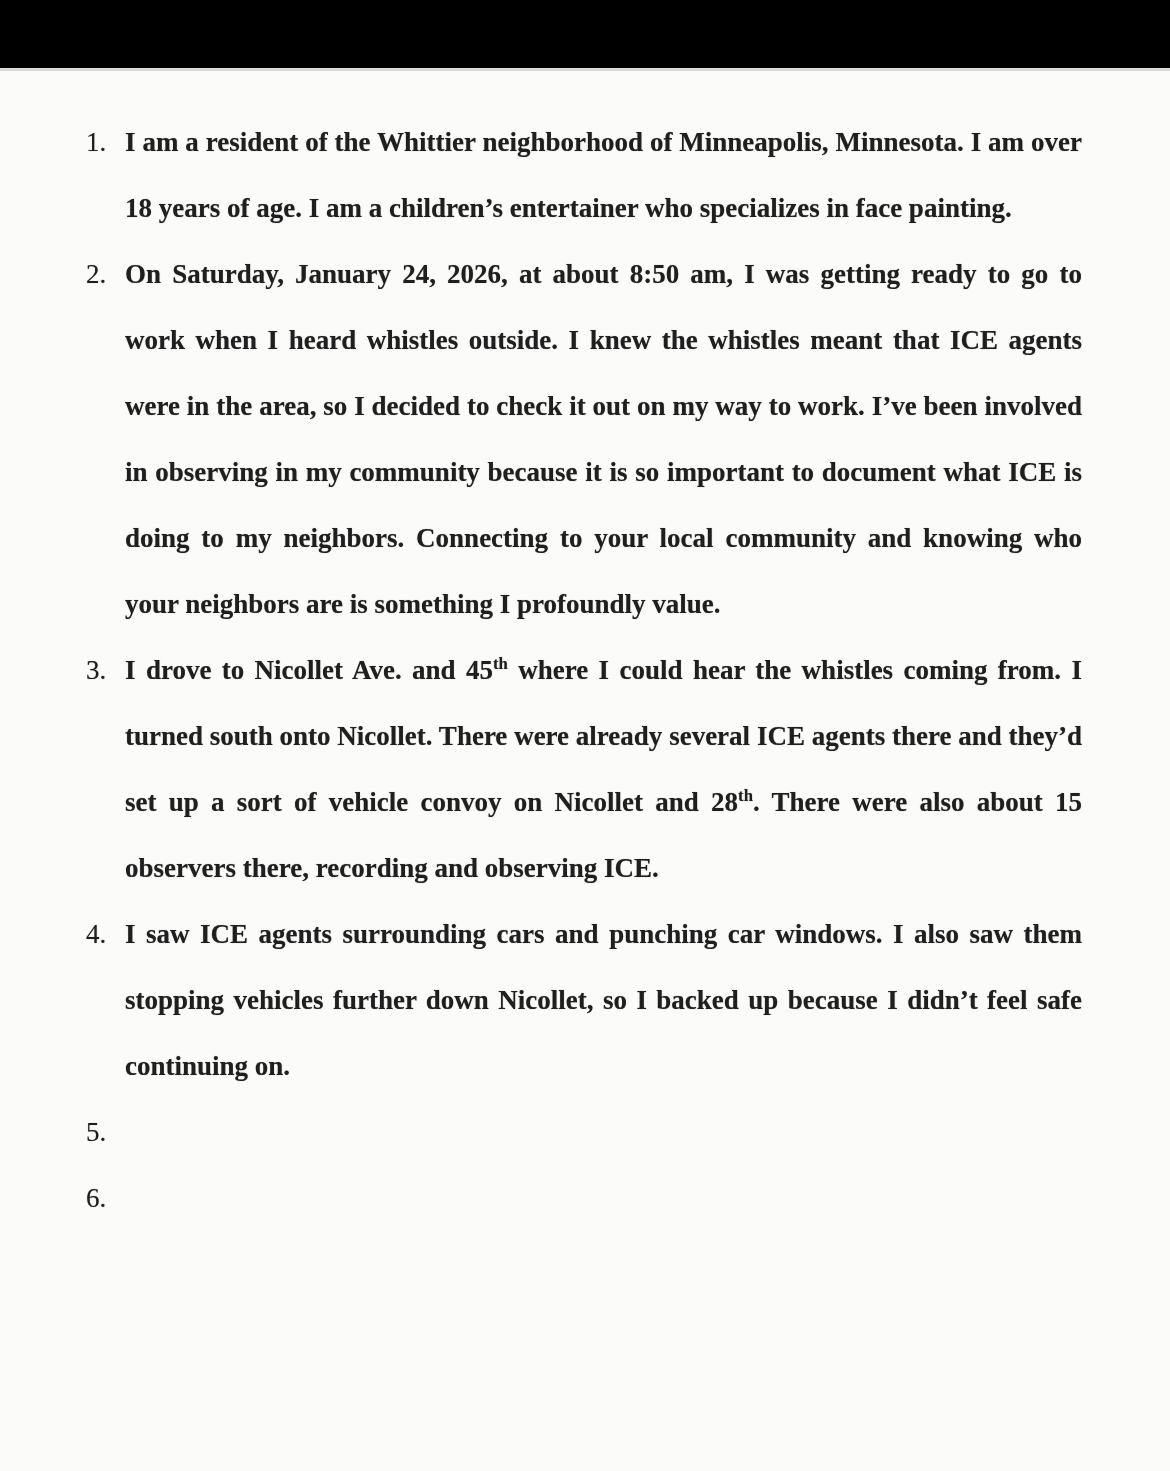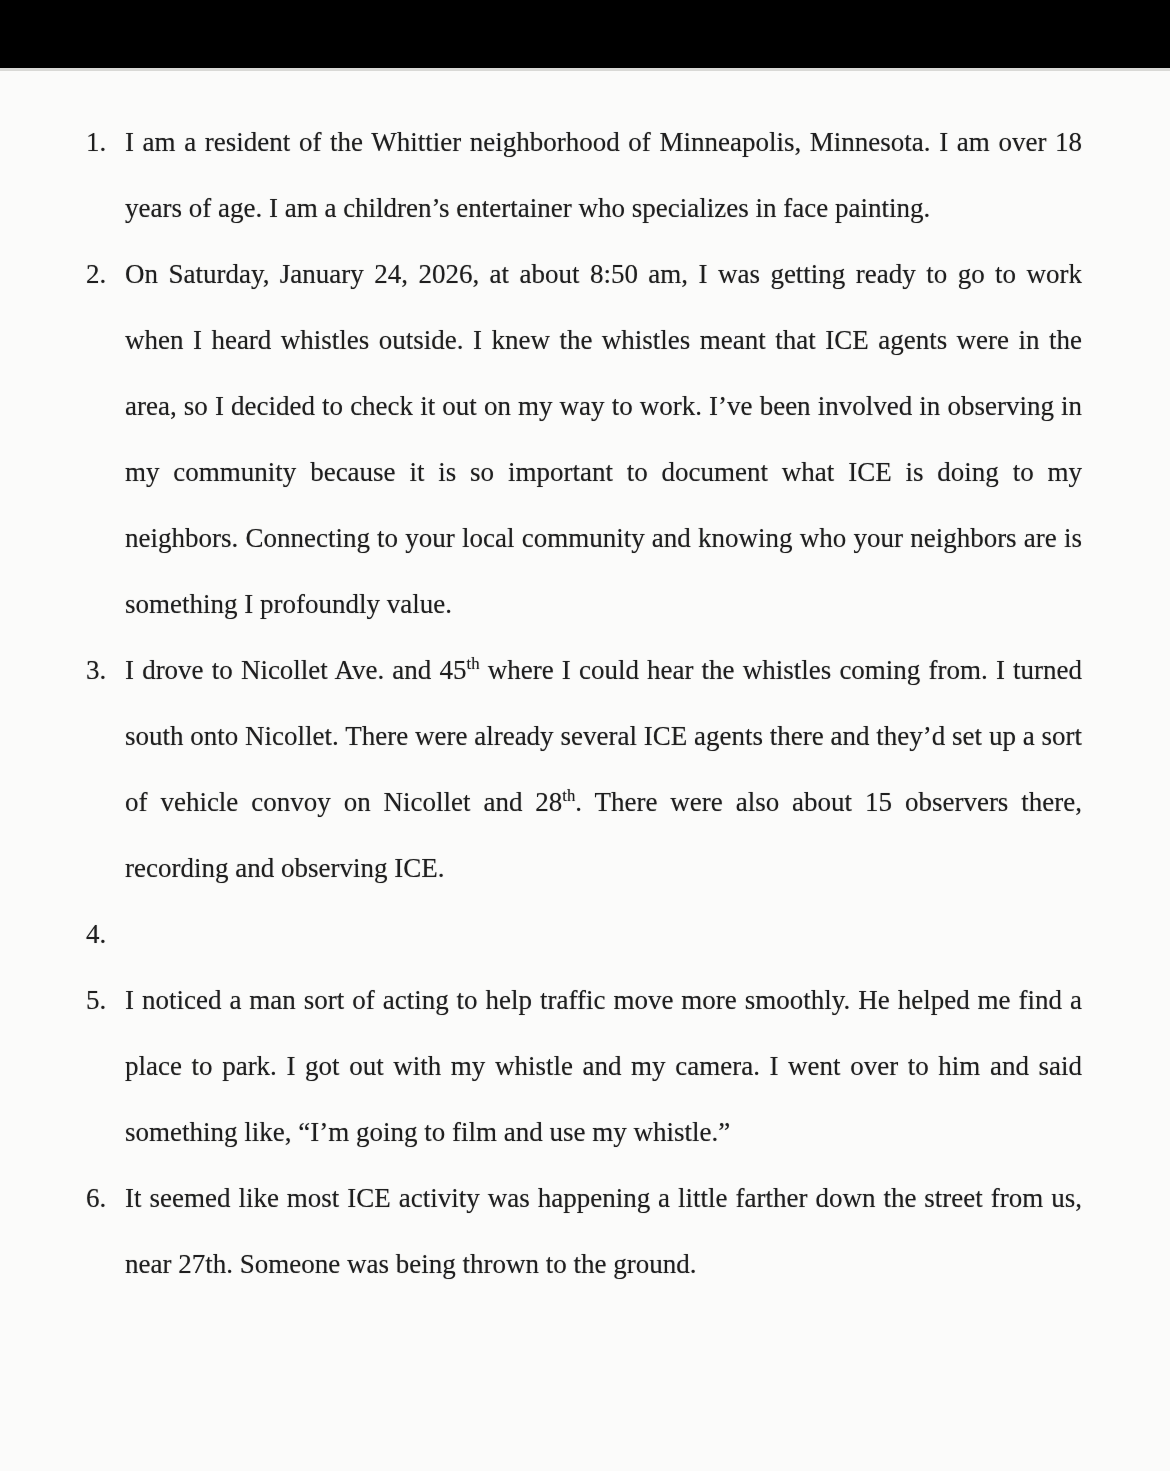--- a/index.html
+++ b/index.html
@@ -41,20 +41,21 @@
     line-height: 66px;
     text-shadow: 0 0 1px rgba(20,20,20,0.45);
   }
   .para-num {
     flex: none;
     width: 39px;
   }
   .para-text {
     width: 957px;
     text-align: justify;
+    font-weight: bold;
   }
   .para-text sup {
     font-size: 0.62em;
     line-height: 0;
     vertical-align: super;
   }
 </style>
 </head>
 <body>
 
@@ -68,23 +69,22 @@
       <div class="para">
         <span class="para-num">2.</span>
         <div class="para-text"><span>On Saturday, January 24, 2026, at about 8:50 am, I was getting ready to go to work when I heard whistles outside. I knew the whistles meant that ICE agents were in the area, so I decided to check it out on my way to work. I’ve been involved in observing in my community because it is so important to document what ICE is doing to my neighbors. Connecting to your local community and knowing who your neighbors are is something I profoundly value.</span></div>
       </div>
       <div class="para">
         <span class="para-num">3.</span>
         <div class="para-text"><span>I drove to Nicollet Ave. and 45</span><sup>th</sup><span> where I could hear the whistles coming from. I turned south onto Nicollet. There were already several ICE agents there and they’d set up a sort of vehicle convoy on Nicollet and 28</span><sup>th</sup><span>. There were also about 15 observers there, recording and observing ICE.</span></div>
       </div>
       <div class="para">
         <span class="para-num">4.</span>
+        <div class="para-text"><span>I saw ICE agents surrounding cars and punching car windows. I also saw them stopping vehicles further down Nicollet, so I backed up because I didn’t feel safe continuing on.</span></div>
       </div>
       <div class="para">
         <span class="para-num">5.</span>
-        <div class="para-text"><span>I noticed a man sort of acting to help traffic move more smoothly. He helped me find a place to park. I got out with my whistle and my camera. I went over to him and said something like, “I’m going to film and use my whistle.”</span></div>
       </div>
       <div class="para">
         <span class="para-num">6.</span>
-        <div class="para-text"><span>It seemed like most ICE activity was happening a little farther down the street from us, near 27th. Someone was being thrown to the ground.</span></div>
       </div>
     </div>
 </div>
 
 </body></html>

